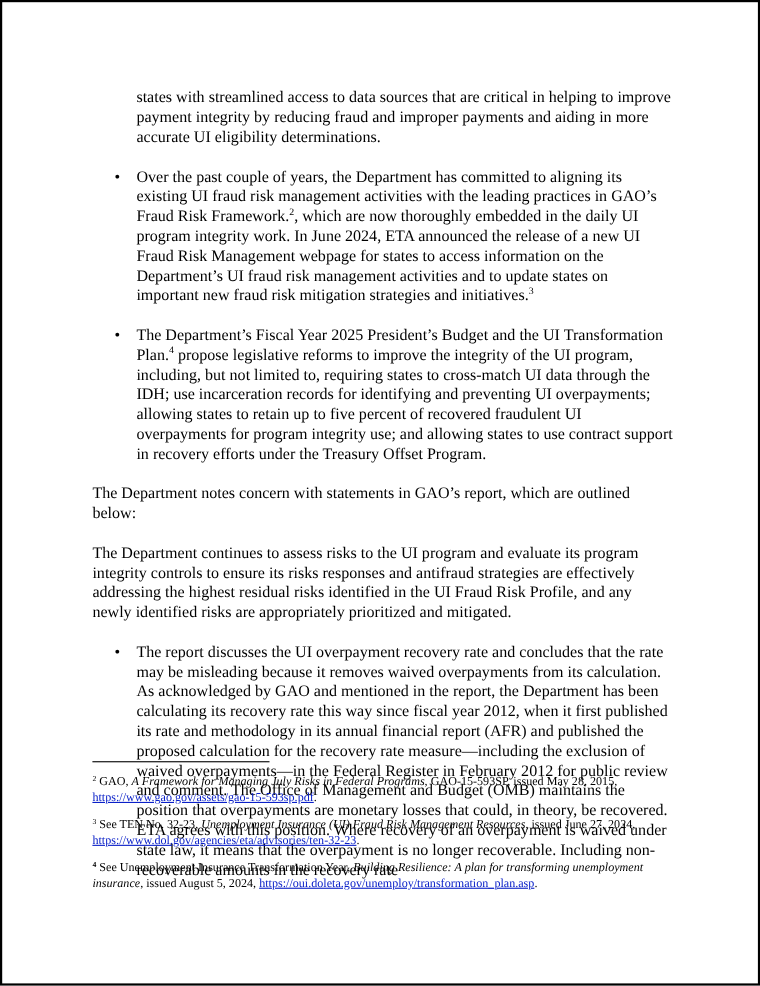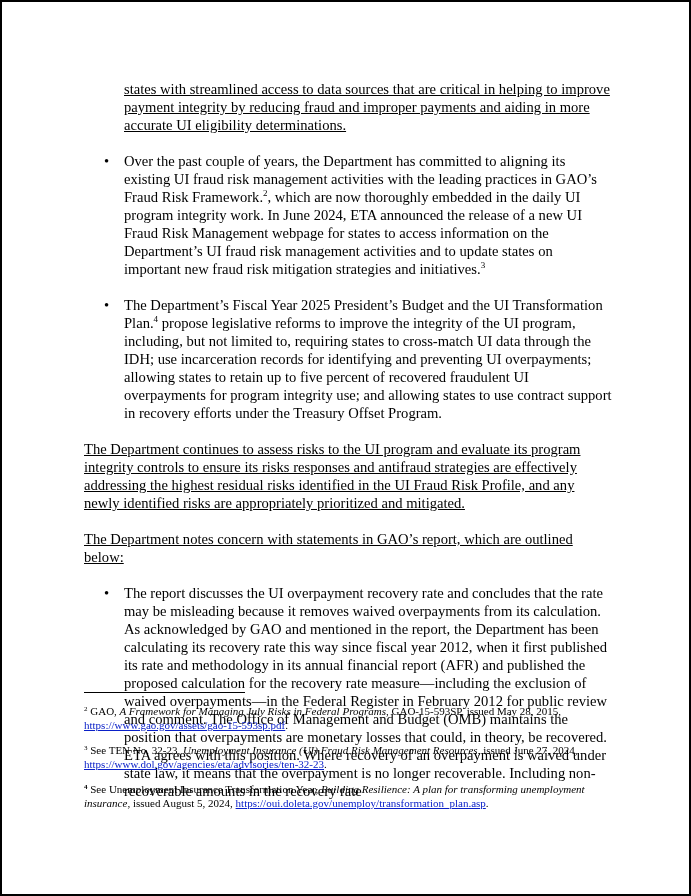--- a/index.html
+++ b/index.html
@@ -14,21 +14,21 @@
       color: #000000;
     }
     .body-text {
       position: absolute;
       left: 82px;
       top: 78px;
       width: 528px;
       font-size: 14.6px;
       line-height: 18px;
     }
-    p { margin: 0; text-decoration: underline; }
+    p { margin: 0; }
     .cont { padding-left: 40px; }
     .para { margin-bottom: 18px; }
     ul.bullets { list-style: none; margin: 0 0 18px 0; padding: 0; }
     ul.bullets li {
       position: relative;
       padding-left: 40px;
       margin-bottom: 18px;
     }
     ul.bullets li:last-child { margin-bottom: 0; }
     .bullet-dot {
@@ -67,22 +67,22 @@
       <li>
         <span class="bullet-dot">•</span>
         <span>Over the past couple of years, the Department has committed to aligning its existing UI fraud risk management activities with the leading practices in GAO’s Fraud Risk Framework.</span><sup>2</sup><span>, which are now thoroughly embedded in the daily UI program integrity work.  In June 2024, ETA announced the release of a new UI Fraud Risk Management webpage for states to access information on the Department’s UI fraud risk management activities and to update states on important new fraud risk mitigation strategies and initiatives.</span><sup>3</sup>
       </li>
       <li>
         <span class="bullet-dot">•</span>
         <span>The Department’s Fiscal Year 2025 President’s Budget and the UI Transformation Plan.</span><sup>4</sup><span> propose legislative reforms to improve the integrity of the UI program, including, but not limited to, requiring states to cross-match UI data through the IDH; use incarceration records for identifying and preventing UI overpayments; allowing states to retain up to five percent of recovered fraudulent UI overpayments for program integrity use; and allowing states to use contract support in recovery efforts under the Treasury Offset Program.</span>
       </li>
     </ul>
 
+    <p class="para">The Department notes concern with statements in GAO’s report, which are outlined below:</p>
     <p class="para">The Department continues to assess risks to the UI program and evaluate its program integrity controls to ensure its risks responses and antifraud strategies are effectively addressing the highest residual risks identified in the UI Fraud Risk Profile, and any newly identified risks are appropriately prioritized and mitigated.</p>
-    <p class="para">The Department notes concern with statements in GAO’s report, which are outlined below:</p>
 
     <ul class="bullets">
       <li>
         <span class="bullet-dot">•</span>
         <span>The report discusses the UI overpayment recovery rate and concludes that the rate may be misleading because it removes waived overpayments from its calculation.  As acknowledged by GAO and mentioned in the report, the Department has been calculating its recovery rate this way since fiscal year 2012, when it first published its rate and methodology in its annual financial report (AFR) and published the proposed calculation for the recovery rate measure—including the exclusion of waived overpayments—in the Federal Register in February 2012 for public review and comment.  The Office of Management and Budget (OMB) maintains the position that overpayments are monetary losses that could, in theory, be recovered.  ETA agrees with this position.  Where recovery of an overpayment is waived under state law, it means that the overpayment is no longer recoverable.  Including non-recoverable amounts in the recovery rate</span>
       </li>
     </ul>
   </div>
 
   <div class="rule"></div>

